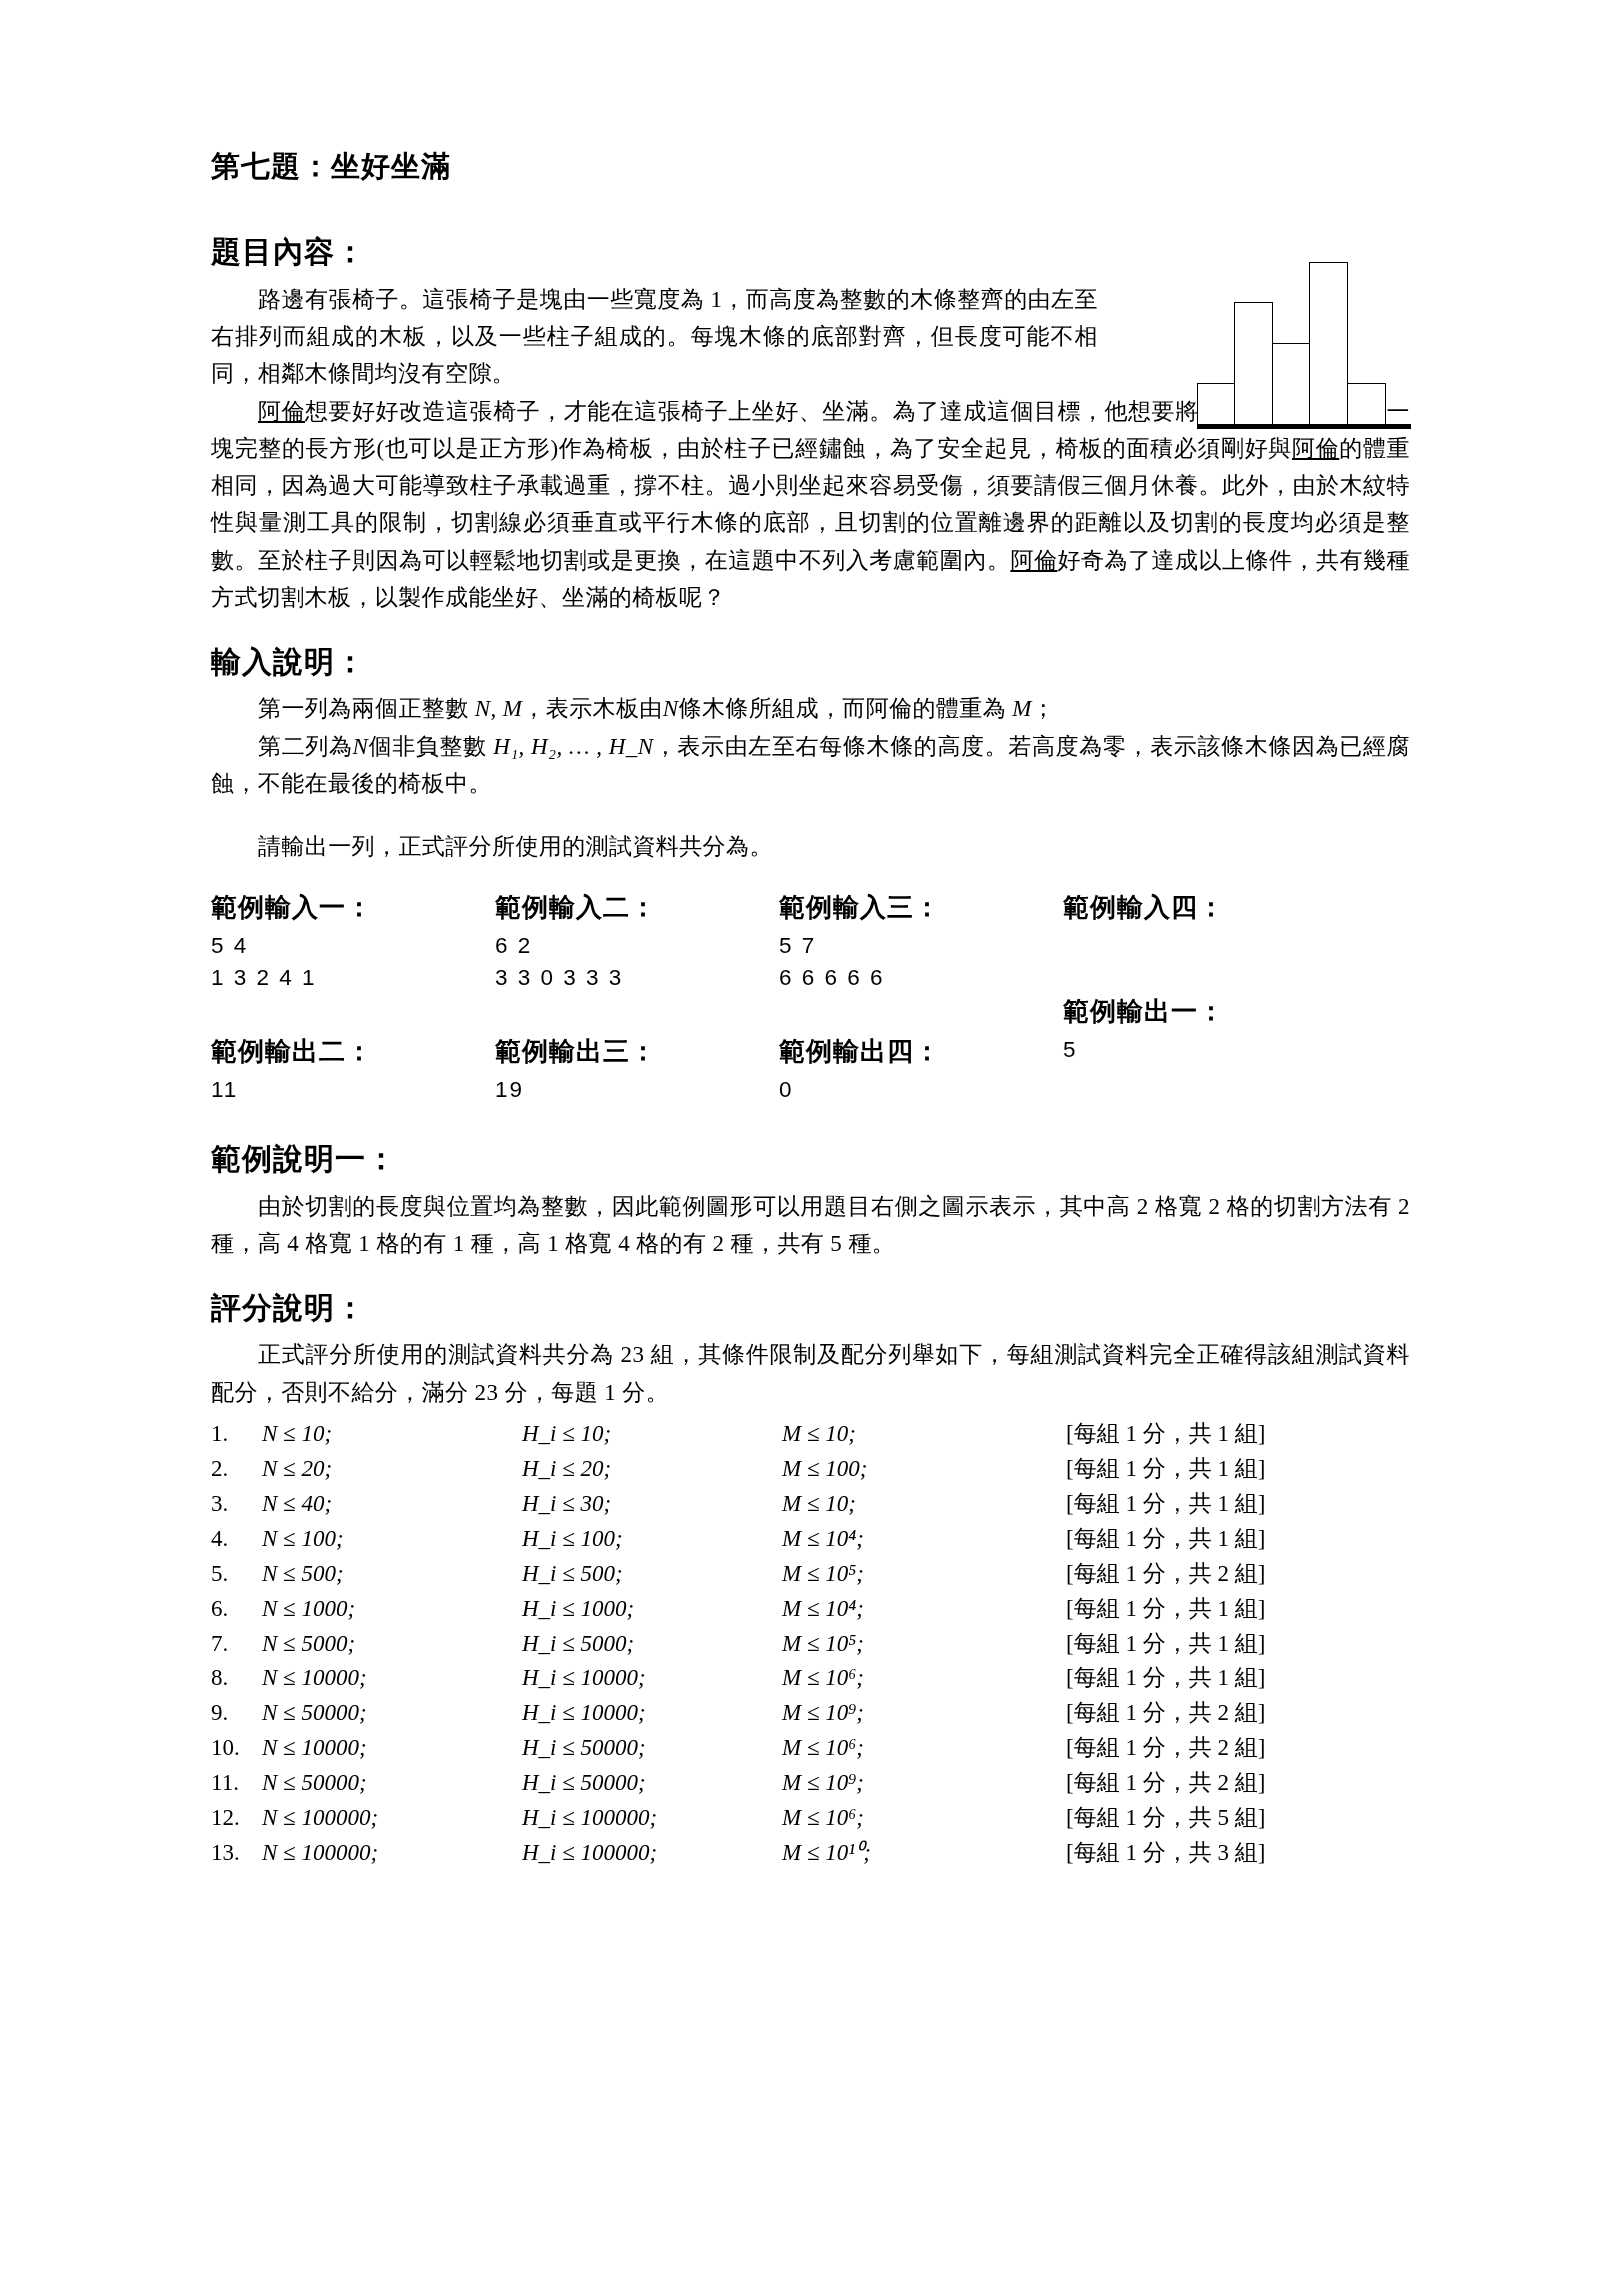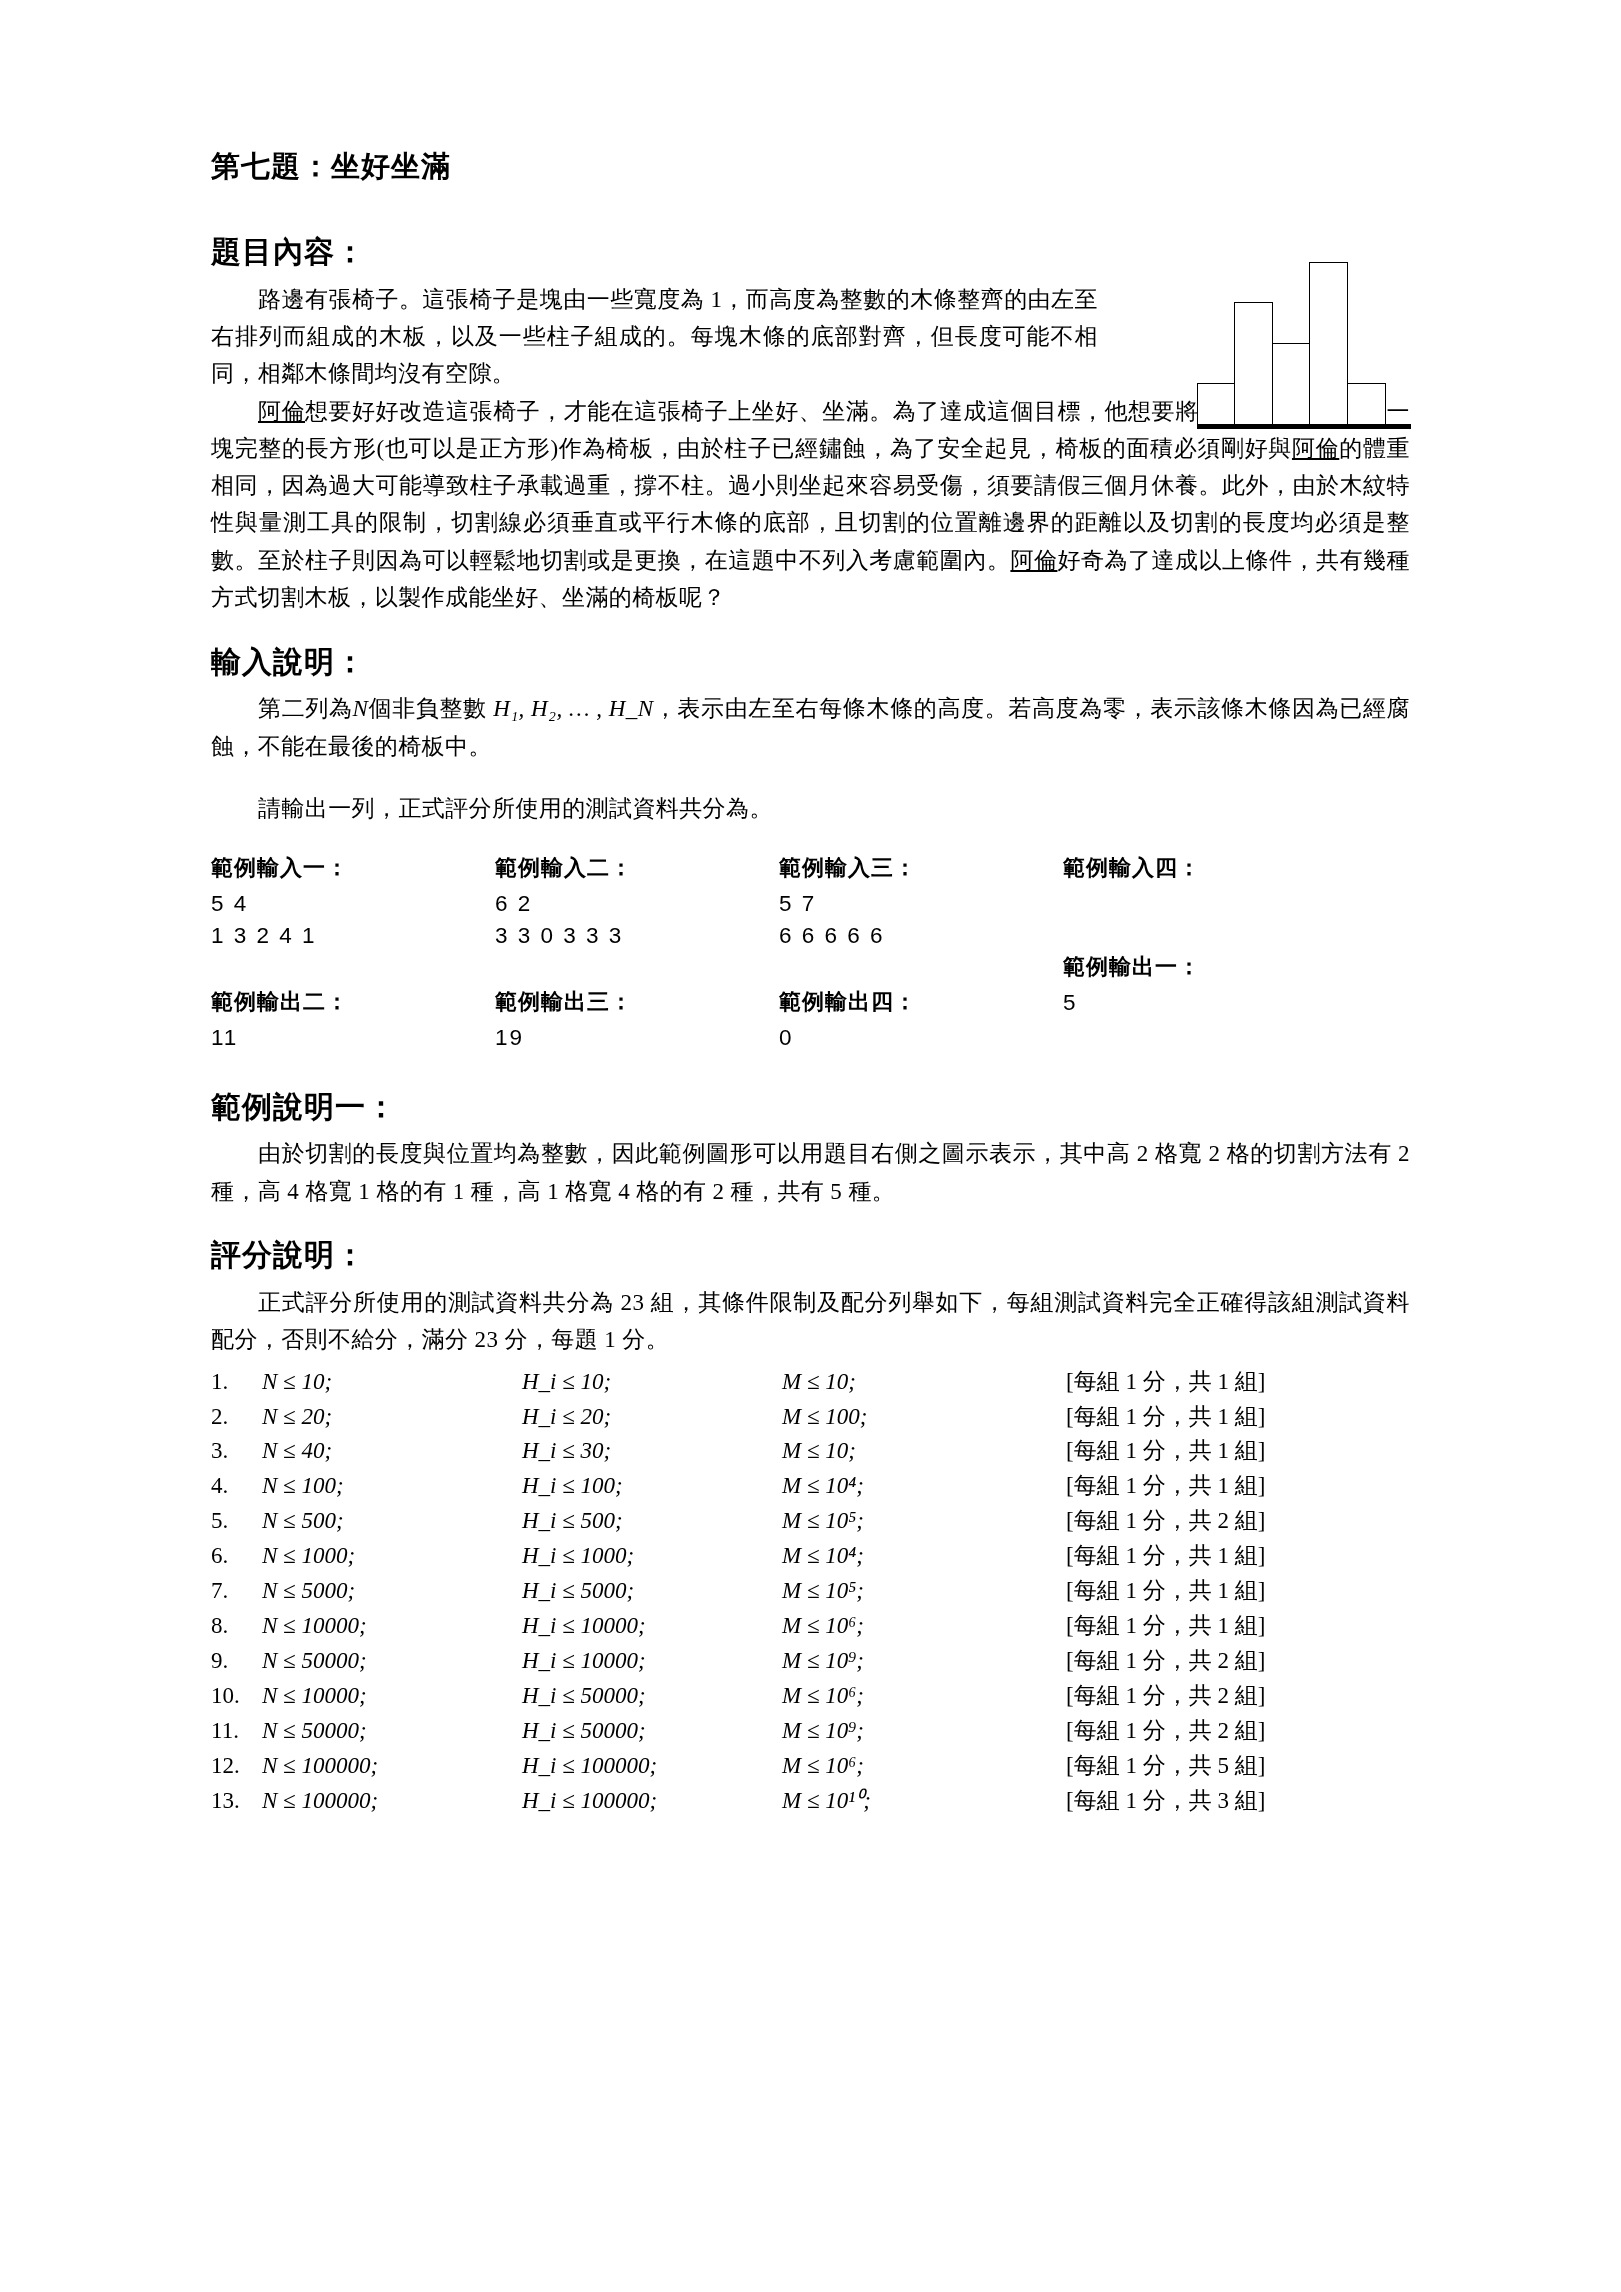--- a/index.html
+++ b/index.html
@@ -88,21 +88,21 @@
   }
   
   .samples {
     display: grid;
     grid-template-columns: 284px 284px 284px 284px;
     margin-top: 3.9px;
   }
   .samples .lbl {
     font-family: "DejaVu Sans", sans-serif;
     font-weight: bold;
-    font-size: 22px;
+    font-size: 26px;
     letter-spacing: 1px;
     padding-bottom: 4.9px;
   }
   .samples .val {
     font-family: Liberation Sans, sans-serif;
     font-size: 22.5px;
     letter-spacing: 2px;
     line-height: 1.42;
     white-space: pre;
   }
@@ -143,20 +143,21 @@
   </div>
 
   <div class="block">
     <div class="section-head">題目內容：</div>
     <p class="para indent intro-top">路邊有張椅子。這張椅子是塊由一些寬度為 1，而高度為整數的木條整齊的由左至右排列而組成的木板，以及一些柱子組成的。每塊木條的底部對齊，但長度可能不相同，相鄰木條間均沒有空隙。</p>
     <p class="para indent"><span class="u">阿倫</span><span>想要好好改造這張椅子，才能在這張椅子上坐好、坐滿。為了達成這個目標，他想要將這塊木板切割成為一塊完整的長方形(也可以是正方形)作為椅板，由於柱子已經鏽蝕，為了安全起見，椅板的面積必須剛好與</span><span class="u">阿倫</span><span>的體重相同，因為過大可能導致柱子承載過重，撐不柱。過小則坐起來容易受傷，須要請假三個月休養。此外，由於木紋特性與量測工具的限制，切割線必須垂直或平行木條的底部，且切割的位置離邊界的距離以及切割的長度均必須是整數。至於柱子則因為可以輕鬆地切割或是更換，在這題中不列入考慮範圍內。</span><span class="u">阿倫</span><span>好奇為了達成以上條件，共有幾種方式切割木板，以製作成能坐好、坐滿的椅板呢？</span></p>
   </div>
 
   <div class="block">
     <div class="section-head">輸入說明：</div>
+    <p class="para indent"><span>第一列為兩個正整數 </span><span class="mth">N, M</span><span>，表示木板由</span><span class="mth">N</span><span>條木條所組成，而阿倫的體重為 </span><span class="mth">M</span><span>；</span></p>
     <p class="para indent"><span>第二列為</span><span class="mth">N</span><span>個非負整數 </span><span class="mth">H₁, H₂, … , H_N</span><span>，表示由左至右每條木條的高度。若高度為零，表示該條木條因為已經腐蝕，不能在最後的椅板中。</span></p>
   </div>
 
   <div class="block">
     <p class="para indent">請輸出一列，正式評分所使用的測試資料共分為。</p>
   </div>
 
   <div class="samples">
     <div class="lbl">範例輸入一：</div>
     <div class="lbl">範例輸入二：</div>

